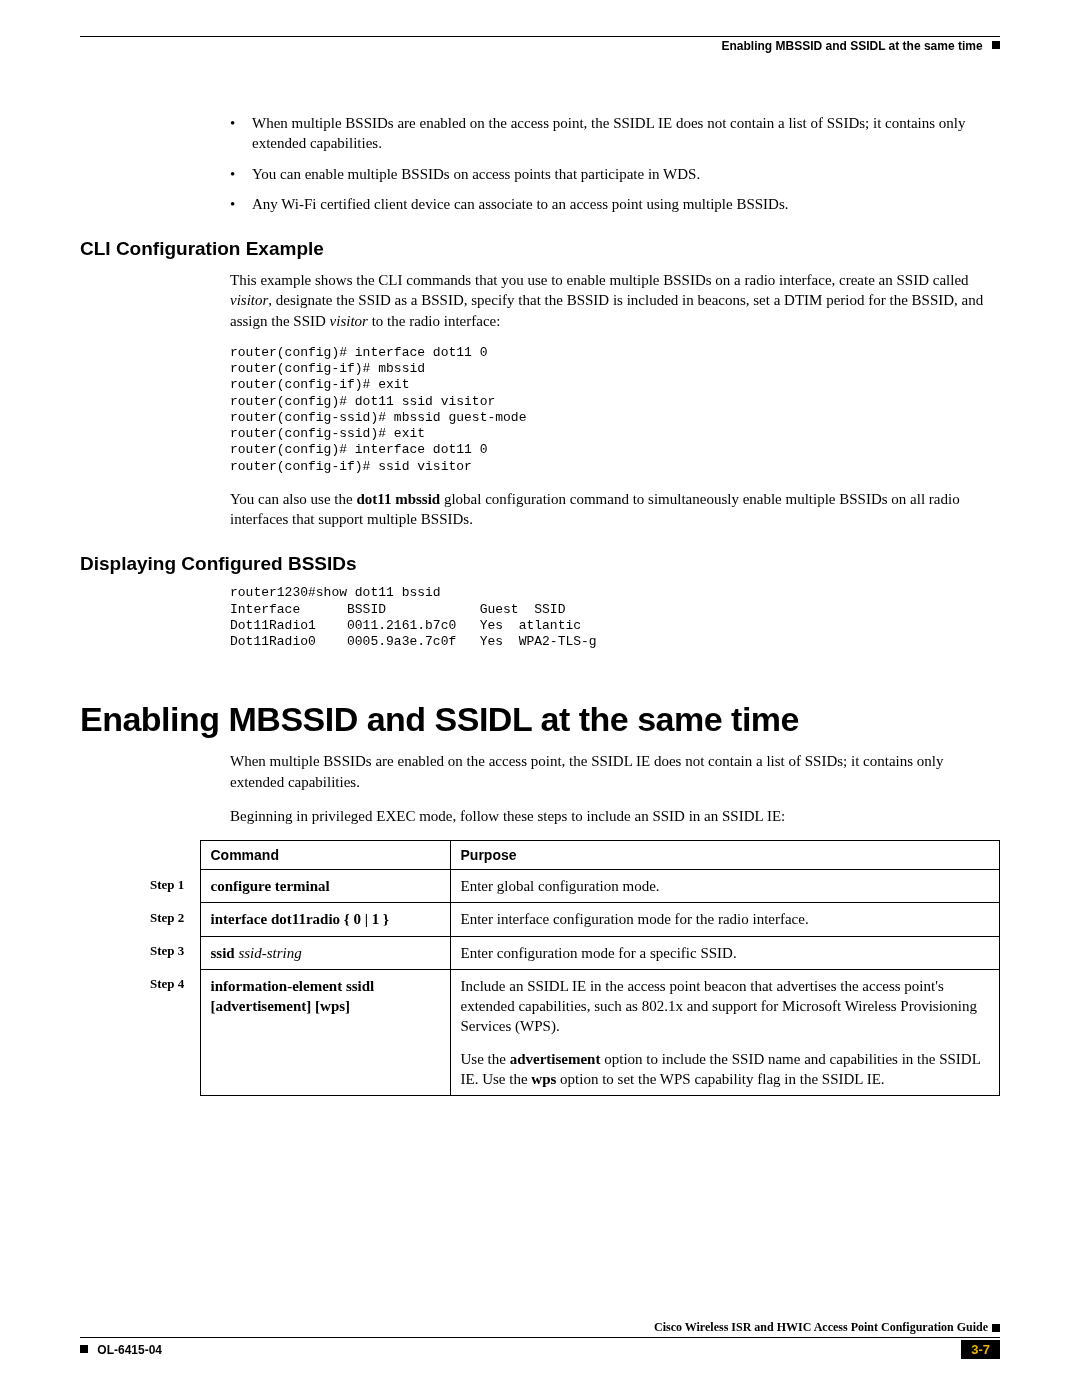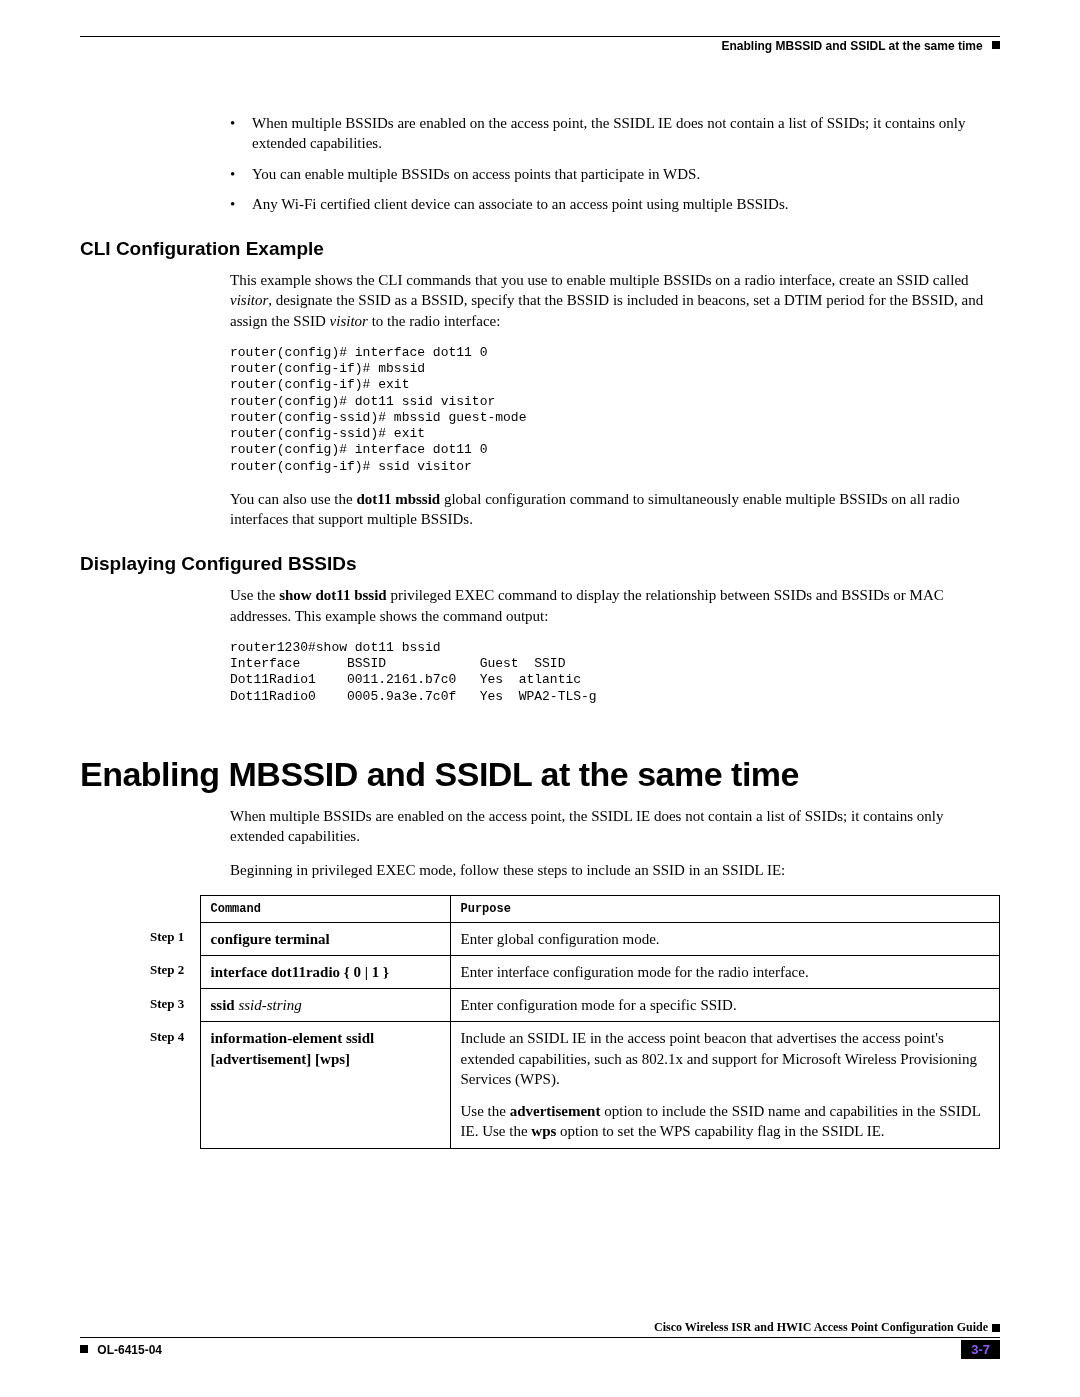--- a/index.html
+++ b/index.html
@@ -95,27 +95,27 @@
   .para-rich .b { font-weight: bold; }
 
   table.cmd {
     border-collapse: collapse;
     margin-top: 8px;
     margin-left: 60px;
     width: calc(100% - 60px);
     font-size: 15px;
   }
   table.cmd th {
-    font-family: Liberation Mono, monospace;
+    font-family: Liberation Sans, sans-serif;
     font-weight: bold;
     text-align: left;
     border-top: 1px solid #000;
     border-bottom: 1px solid #000;
     padding: 6px 10px;
-    font-size: 12px;
+    font-size: 14px;
   }
   table.cmd td {
     border-bottom: 1px solid #000;
     padding: 6px 10px;
     vertical-align: top;
     line-height: 1.35;
   }
   table.cmd td.step {
     font-family: Liberation Serif, serif;
     font-weight: bold;
@@ -152,21 +152,21 @@
   .footer-title {
     text-align: right;
     font-weight: bold;
     font-size: 12px;
     margin-bottom: 2px;
   }
   .foot-sq { display:inline-block; width:8px; height:8px; background:#000; margin-right:6px; vertical-align:1px;}
   .foot-sq-r { display:inline-block; width:8px; height:8px; background:#000; margin-left:1px; vertical-align:middle;}
   .page-num {
     background: #000;
-    color: #8b5cf6;
+    color: #eab308;
     font-weight: bold;
     padding: 2px 10px;
     font-size: 13px;
   }
 </style>
 </head>
 <body>
 
 <div class="page">
 
@@ -198,23 +198,20 @@
 router(config-ssid)# exit
 router(config)# interface dot11 0
 router(config-if)# ssid visitor</pre>
 
     <div class="para-rich">
       <span>You can also use the </span><span class="b">dot11 mbssid</span><span> global configuration command to simultaneously enable multiple BSSIDs on all radio interfaces that support multiple BSSIDs.</span>
     </div>
 
     <h2 class="section">Displaying Configured BSSIDs</h2>
 
-    <div class="para-rich">
-      <span>Use the </span><span class="b">show dot11 bssid</span><span> privileged EXEC command to display the relationship between SSIDs and BSSIDs or MAC addresses. This example shows the command output:</span>
-    </div>
 
     <pre class="code">router1230#show dot11 bssid
 Interface      BSSID            Guest  SSID
 Dot11Radio1    0011.2161.b7c0   Yes  atlantic
 Dot11Radio0    0005.9a3e.7c0f   Yes  WPA2-TLS-g</pre>
 
     <h1 class="main">Enabling MBSSID and SSIDL at the same time</h1>
 
     <div class="body-block">When multiple BSSIDs are enabled on the access point, the SSIDL IE does not contain a list of SSIDs; it contains only extended capabilities.</div>
     <div class="body-block">Beginning in privileged EXEC mode, follow these steps to include an SSID in an SSIDL IE:</div>

